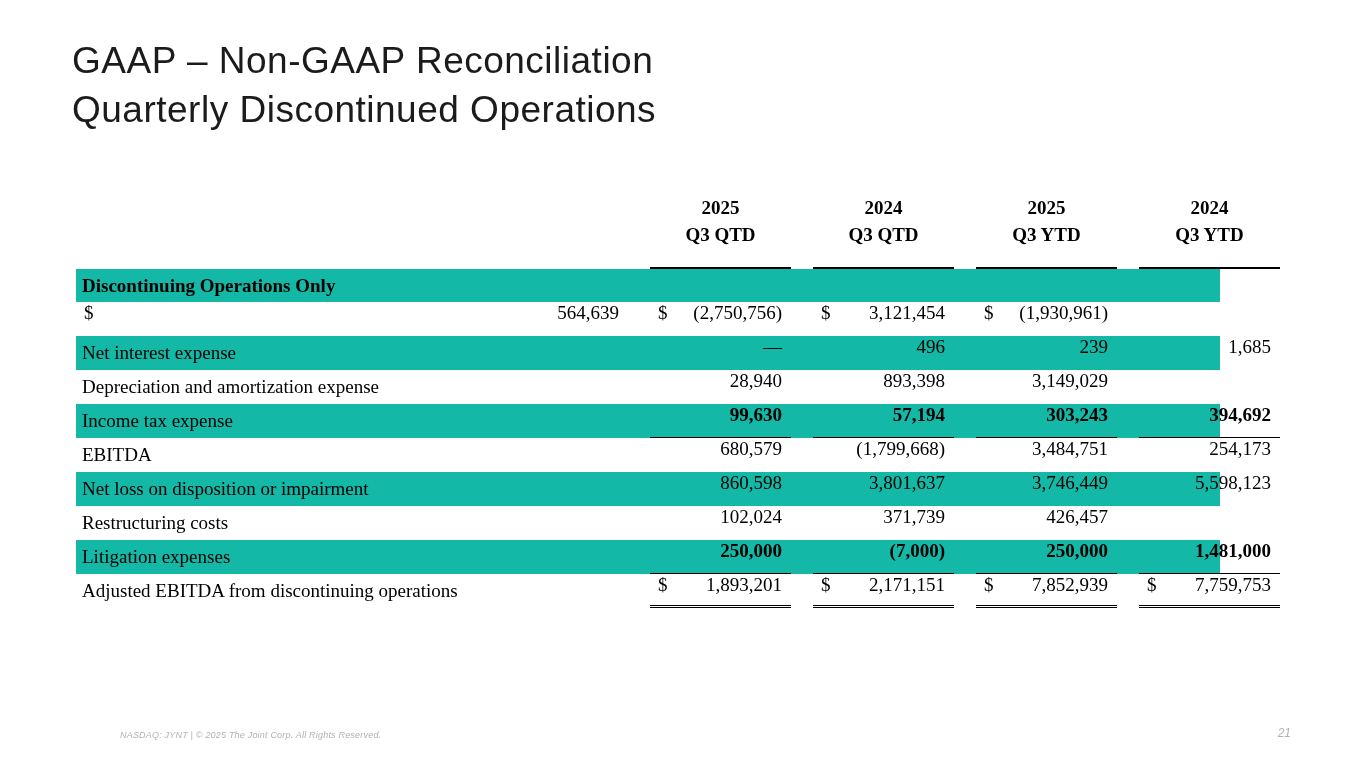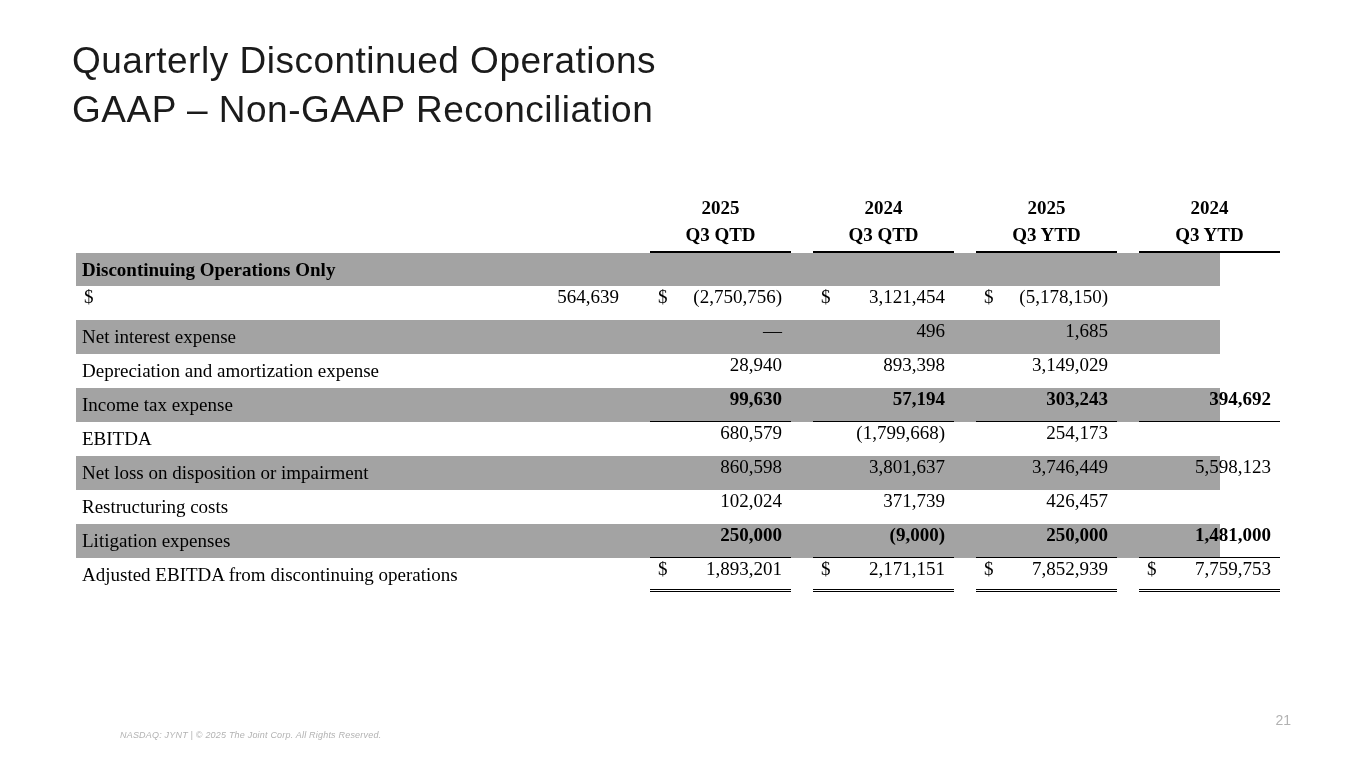--- a/index.html
+++ b/index.html
@@ -40,30 +40,30 @@
     font-family: "Liberation Serif", serif;
     font-size: 19px;
     color: #000000;
   }
   .grid-row {
     display: grid;
     grid-template-columns: 552px 141px 141px 141px 141px;
     column-gap: 22px;
     align-items: baseline;
   }
-  .shaded { background: #a3a3a3; }
+  .shaded { background: #14b8a6; }
 
   
   .col-head {
     text-align: center;
     font-weight: bold;
     font-size: 19px;
   }
   .col-head .year { line-height: 27px; }
-  .col-head .period { line-height: 27px; padding-bottom: 3px; }
+  .col-head .period { line-height: 27px; padding-bottom: 19px; }
   .head-u { border-bottom: 2px solid #000; }
 
   .section-row {
     height: 33px;
     display: flex;
     align-items: center;
   }
   .section-label {
     font-weight: bold;
     padding-left: 6px;
@@ -100,33 +100,34 @@
     bottom: 28px;
     font-size: 9px;
     font-style: italic;
     color: #b2b2b2;
     letter-spacing: 0.2px;
     margin-left: 48px;
   }
   .footer-page {
     position: absolute;
     right: 74px;
-    bottom: 40px;
-    font-size: 14px;
+    bottom: 28px;
+    font-size: 12px;
+    font-style: italic;
     color: #b2b2b2;
   }
 </style>
 </head>
 <body>
 
 <div class="slide">
 
   <div class="title-block">
+    <div class="title-line">GAAP – Non-GAAP Reconciliation</div>
     <div class="title-line">Quarterly Discontinued Operations</div>
-    <div class="title-line">GAAP – Non-GAAP Reconciliation</div>
   </div>
 
   <div class="fin-table">
 
     <div class="grid-row">
       <div></div>
       <div class="col-head head-u">
         <div class="year">2025</div>
         <div class="period">Q3 QTD</div>
       </div>
@@ -156,36 +157,40 @@
       <div class="num-cell">
         <span class="dollar">$</span>
         <span class="val">(2,750,756)</span>
       </div>
       <div class="num-cell">
         <span class="dollar">$</span>
         <span class="val">3,121,454</span>
       </div>
       <div class="num-cell">
         <span class="dollar">$</span>
-        <span class="val">(5,178,150)</span>
+        <span class="val">(1,930,961)</span>
       </div>
     </div>
 
     <div class="grid-row data-row shaded">
       <div class="label-cell">Net interest expense</div>
       <div class="num-cell">
         <span class="dollar"></span>
         <span class="val">—</span>
       </div>
       <div class="num-cell">
         <span class="dollar"></span>
         <span class="val">496</span>
       </div>
       <div class="num-cell">
         <span class="dollar"></span>
+        <span class="val">239</span>
+      </div>
+      <div class="num-cell">
+        <span class="dollar"></span>
         <span class="val">1,685</span>
       </div>
     </div>
 
     <div class="grid-row data-row">
       <div class="label-cell">Depreciation and amortization expense</div>
       <div class="num-cell">
         <span class="dollar"></span>
         <span class="val">28,940</span>
       </div>
@@ -224,20 +229,24 @@
       <div class="num-cell">
         <span class="dollar"></span>
         <span class="val">680,579</span>
       </div>
       <div class="num-cell">
         <span class="dollar"></span>
         <span class="val">(1,799,668)</span>
       </div>
       <div class="num-cell">
         <span class="dollar"></span>
+        <span class="val">3,484,751</span>
+      </div>
+      <div class="num-cell">
+        <span class="dollar"></span>
         <span class="val">254,173</span>
       </div>
     </div>
 
     <div class="grid-row data-row shaded">
       <div class="label-cell">Net loss on disposition or impairment</div>
       <div class="num-cell">
         <span class="dollar"></span>
         <span class="val">860,598</span>
       </div>
@@ -272,21 +281,21 @@
     </div>
 
     <div class="grid-row data-row shaded">
       <div class="label-cell">Litigation expenses</div>
       <div class="num-cell u1">
         <span class="dollar"></span>
         <span class="val">250,000</span>
       </div>
       <div class="num-cell u1">
         <span class="dollar"></span>
-        <span class="val">(9,000)</span>
+        <span class="val">(7,000)</span>
       </div>
       <div class="num-cell u1">
         <span class="dollar"></span>
         <span class="val">250,000</span>
       </div>
       <div class="num-cell u1">
         <span class="dollar"></span>
         <span class="val">1,481,000</span>
       </div>
     </div>

